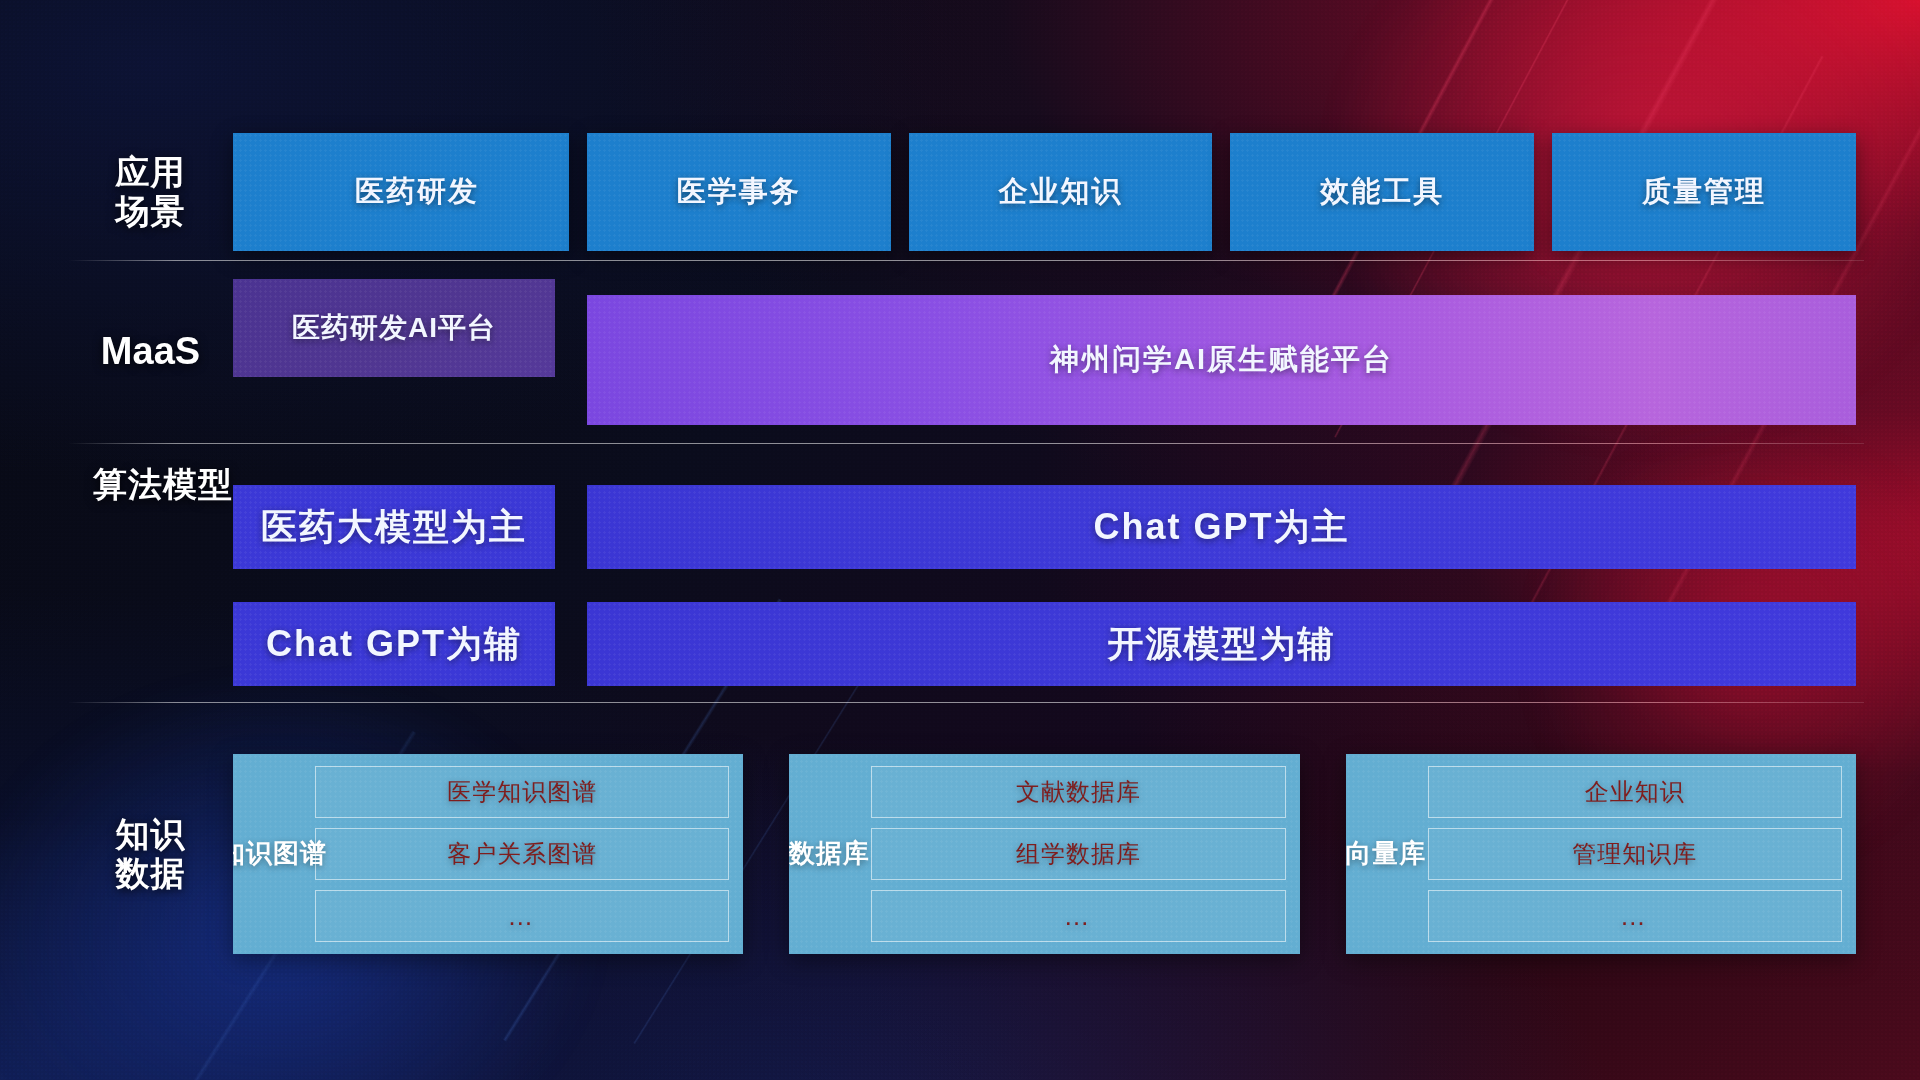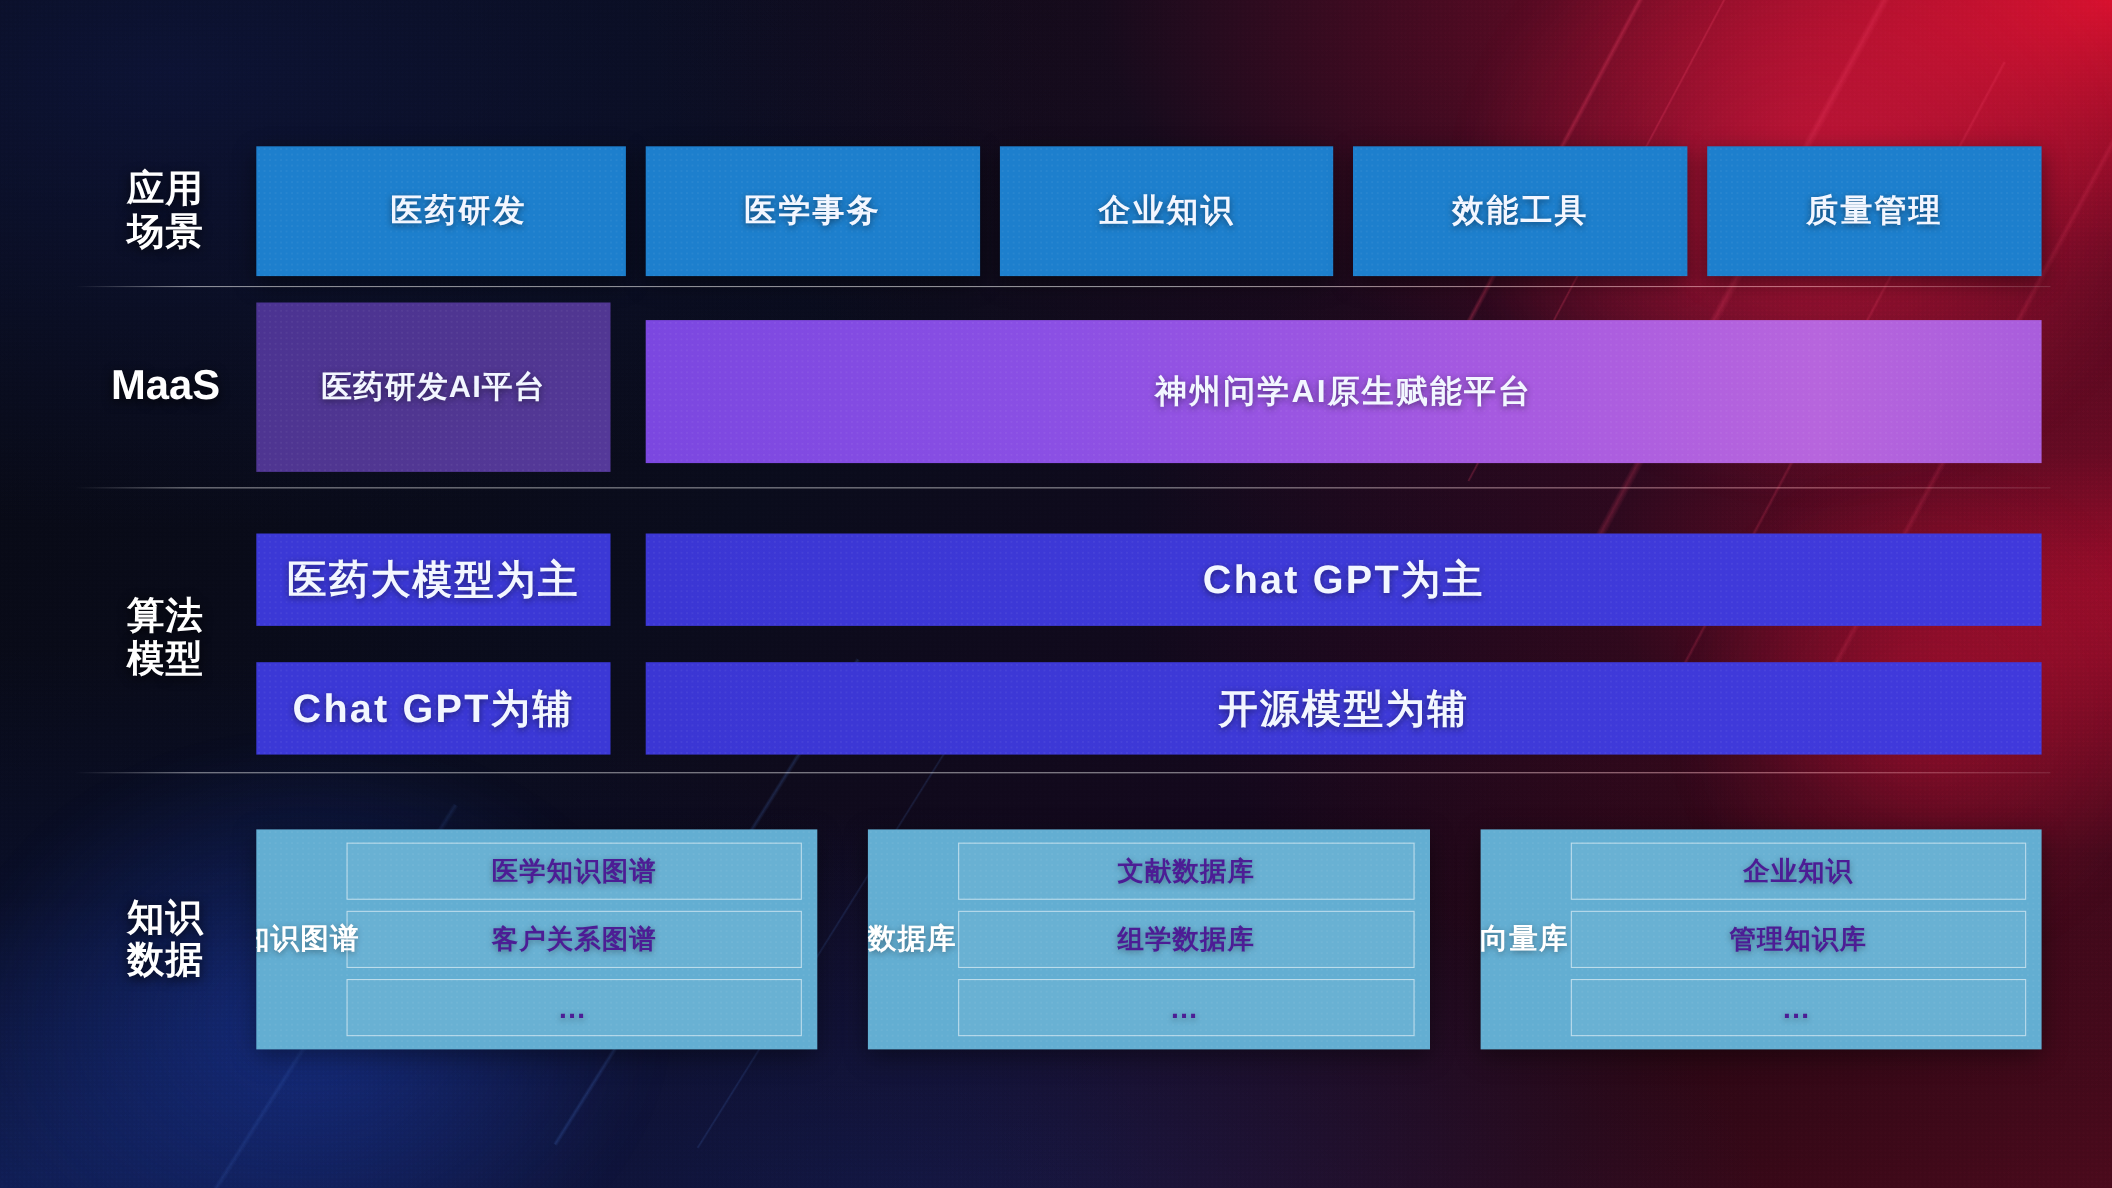--- a/index.html
+++ b/index.html
@@ -74,21 +74,21 @@
     background-size:5px 5px; opacity:.55; pointer-events:none;
   }
 
   
   .app-card{
     height:118px; background:#1d7fcd; font-size:29px; letter-spacing:2px;
     box-shadow:0 6px 20px rgba(0,0,0,.45);
   }
   
   .maas-left{
-    height:154px; background:linear-gradient(145deg,#4b3392 0%,#503691 55%,#55399a 100%);
+    height:98px; background:linear-gradient(145deg,#4b3392 0%,#503691 55%,#55399a 100%);
     font-size:28px; letter-spacing:1px;
   }
   .maas-right{
     height:130px; font-size:29px; letter-spacing:2px;
     background:linear-gradient(90deg,#7b47e0 0%,#8a4fe4 28%,#a75ae0 62%,#b765dd 84%,#a95ddc 100%);
   }
   
   .algo-card{
     height:84px; background:#3b38d6; font-size:36px; letter-spacing:2px;margin-top:11px;
   }
@@ -109,21 +109,21 @@
     width:56px; flex:0 0 56px;
     display:flex; align-items:center; justify-content:center;
     color:#fff; font-weight:bold; font-size:26px; line-height:1.12;
     text-align:center; letter-spacing:1px; position:relative; z-index:1;
     text-shadow:0 2px 6px rgba(0,0,0,.35);
   }
   .kitems{ flex:1; display:flex; flex-direction:column; justify-content:space-between; position:relative; z-index:1; }
   .kitem{
     height:52px; border:1px solid rgba(255,255,255,.55);
     display:flex; align-items:center; justify-content:center;
-    color:#4c1d95; font-weight:bold; font-size:24px; letter-spacing:1px;
+    color:#7f1d1d; font-weight:normal; font-size:24px; letter-spacing:1px;
     background:rgba(255,255,255,0.045);
     text-shadow:0 2px 6px rgba(0,0,0,.35);
   }
   .kitem.ellipsis{ font-size:26px; letter-spacing:4px; }
 </style>
 </head>
 <body>
 
 <div id="bg">
   <div class="bg-base"></div>
@@ -179,21 +179,21 @@
       </div>
       <div class="card maas-right" style="flex:1;margin-top:16px;">
         <span>神州问学AI原生赋能平台</span>
       </div>
     </div>
   </div>
 
   <div class="divider" style="top:443px;"></div>
 
   <div class="row" style="left:68px; top:465px; width:1788px; height:230px; align-items:stretch;">
-    <div class="rowlabel" style="font-size:34px; display:flex; flex-direction:column; justify-content:center;">
+    <div class="rowlabel" style="font-size:34px; display:flex; flex-direction:row; justify-content:flex-end;">
       <div>算法</div>
       <div>模型</div>
     </div>
     <div class="rowbody" style="flex-direction:column; gap:22px; justify-content:center;">
       <div style="display:flex; gap:32px;">
         <div class="card algo-card" style="flex:0 0 322px;">
             <span>医药大模型为主</span>
           </div>
         <div class="card algo-card wide" style="flex:1;">
             <span>Chat GPT为主</span>

